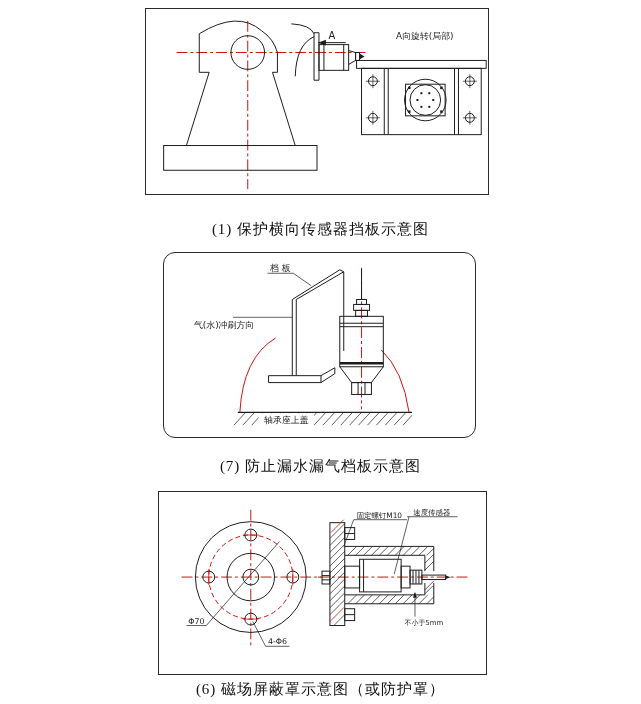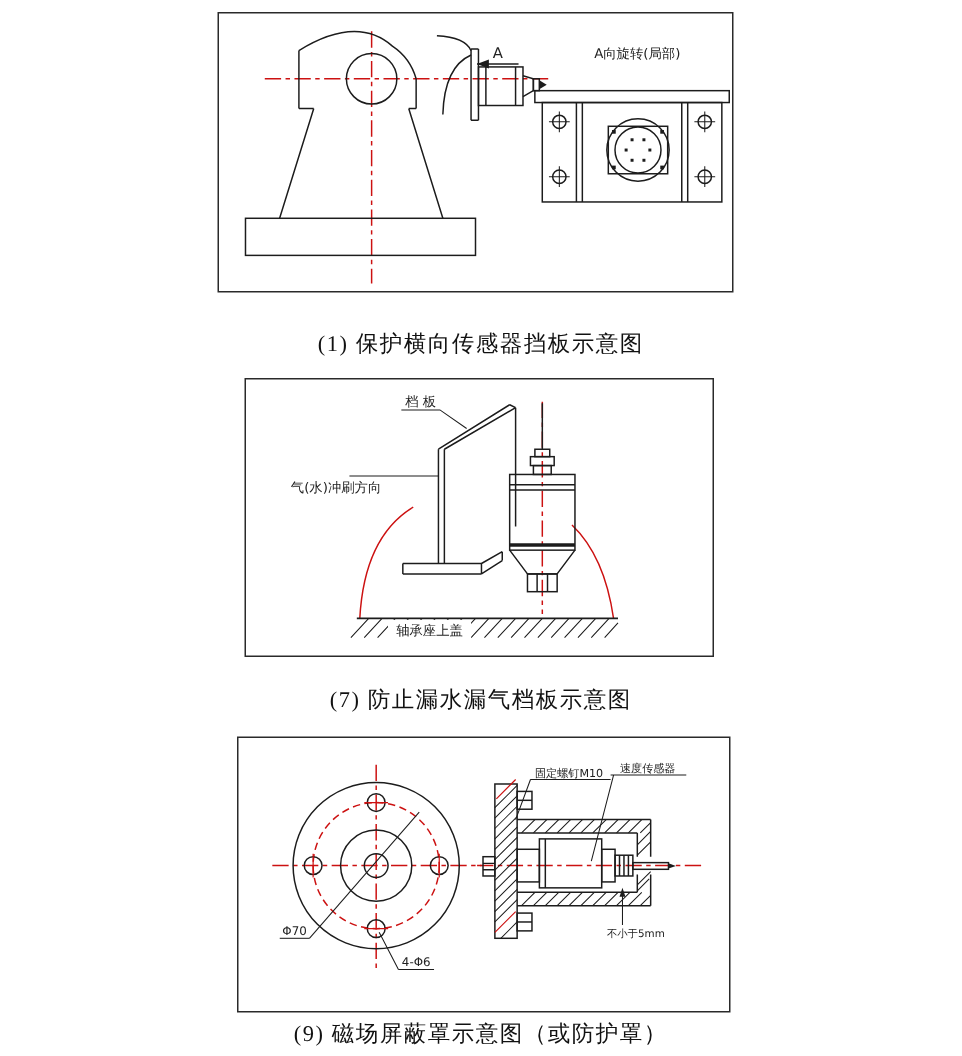--- a/index.html
+++ b/index.html
@@ -97,21 +97,21 @@
         <rect class="kf" x="276.5" y="97.9" width="2" height="2"></rect>
         <rect class="kf" x="272.5" y="91" width="2" height="2"></rect>
         <rect class="kf" x="276.5" y="84.1" width="2" height="2"></rect>
         <rect class="kf" x="284.5" y="84.1" width="2" height="2"></rect>
       </g>
     </g>
   </svg>
 </div>
 <div class="caption" style="top:220px;">(1) 保护横向传感器挡板示意图</div>
 
-<div class="figure-box" style="left:163px;top:252px;width:313px;height:186px;">
+<div class="figure-box" style="left:163px;top:252px;width:313px;height:186px;border-radius:12px;">
   <svg viewBox="0 0 313 186">
 
     <path class="rd" d="M199,15 V158"></path>
 
     <g>
       <path class="r" d="M76,161 Q79,106 112,86"></path>
       <path class="r" d="M219,98 Q241,119 247,161"></path>
     </g>
 
     <g>
@@ -224,13 +224,13 @@
         <text class="lbl" x="222" y="26" font-size="7.5" text-anchor="middle">固定螺钉M10</text>
         <path class="kt" d="M196,28 H250 M196,28 L186,55"></path>
       </g>
       <g>
         <text class="lbl" x="275" y="23" font-size="7.5" text-anchor="middle">速度传感器</text>
         <path class="kt" d="M250,25 H301 M252,25 L237,83"></path>
       </g>
     </g>
   </svg>
 </div>
-<div class="caption" style="top:680px;">(9) 磁场屏蔽罩示意图（或防护罩）</div>
+<div class="caption" style="top:680px;">(6) 磁场屏蔽罩示意图（或防护罩）</div>
 
 </body></html>

